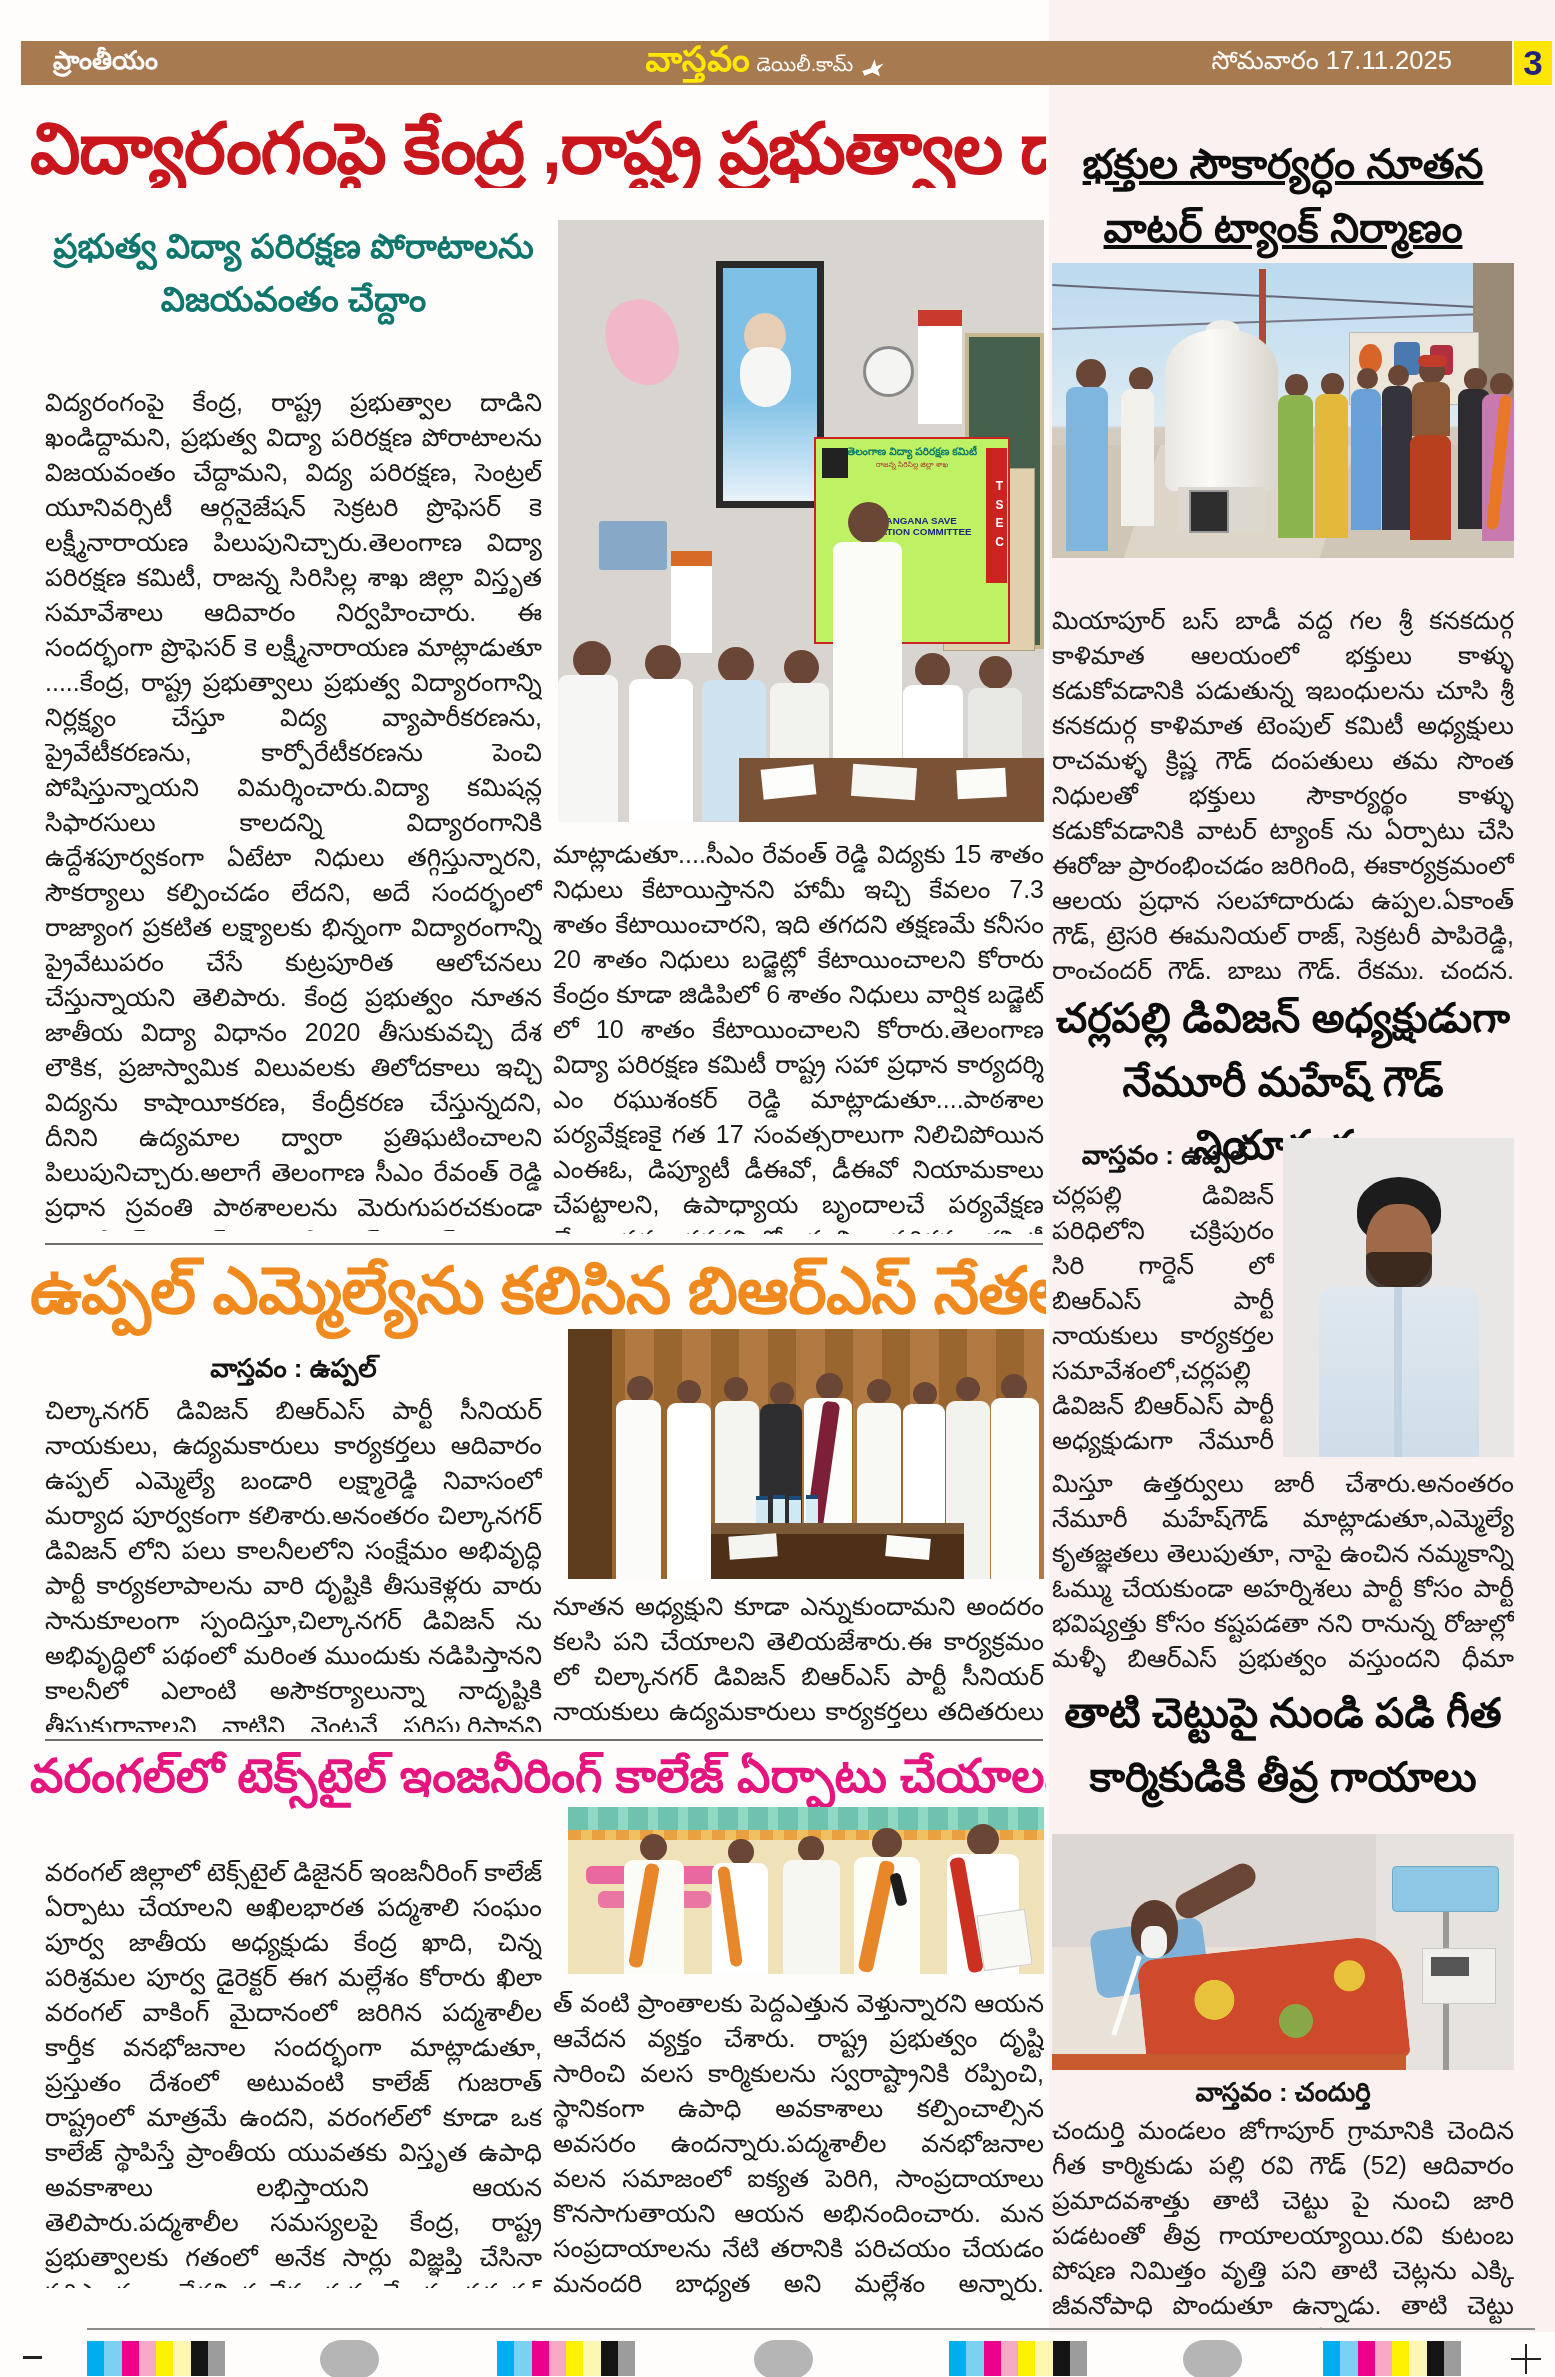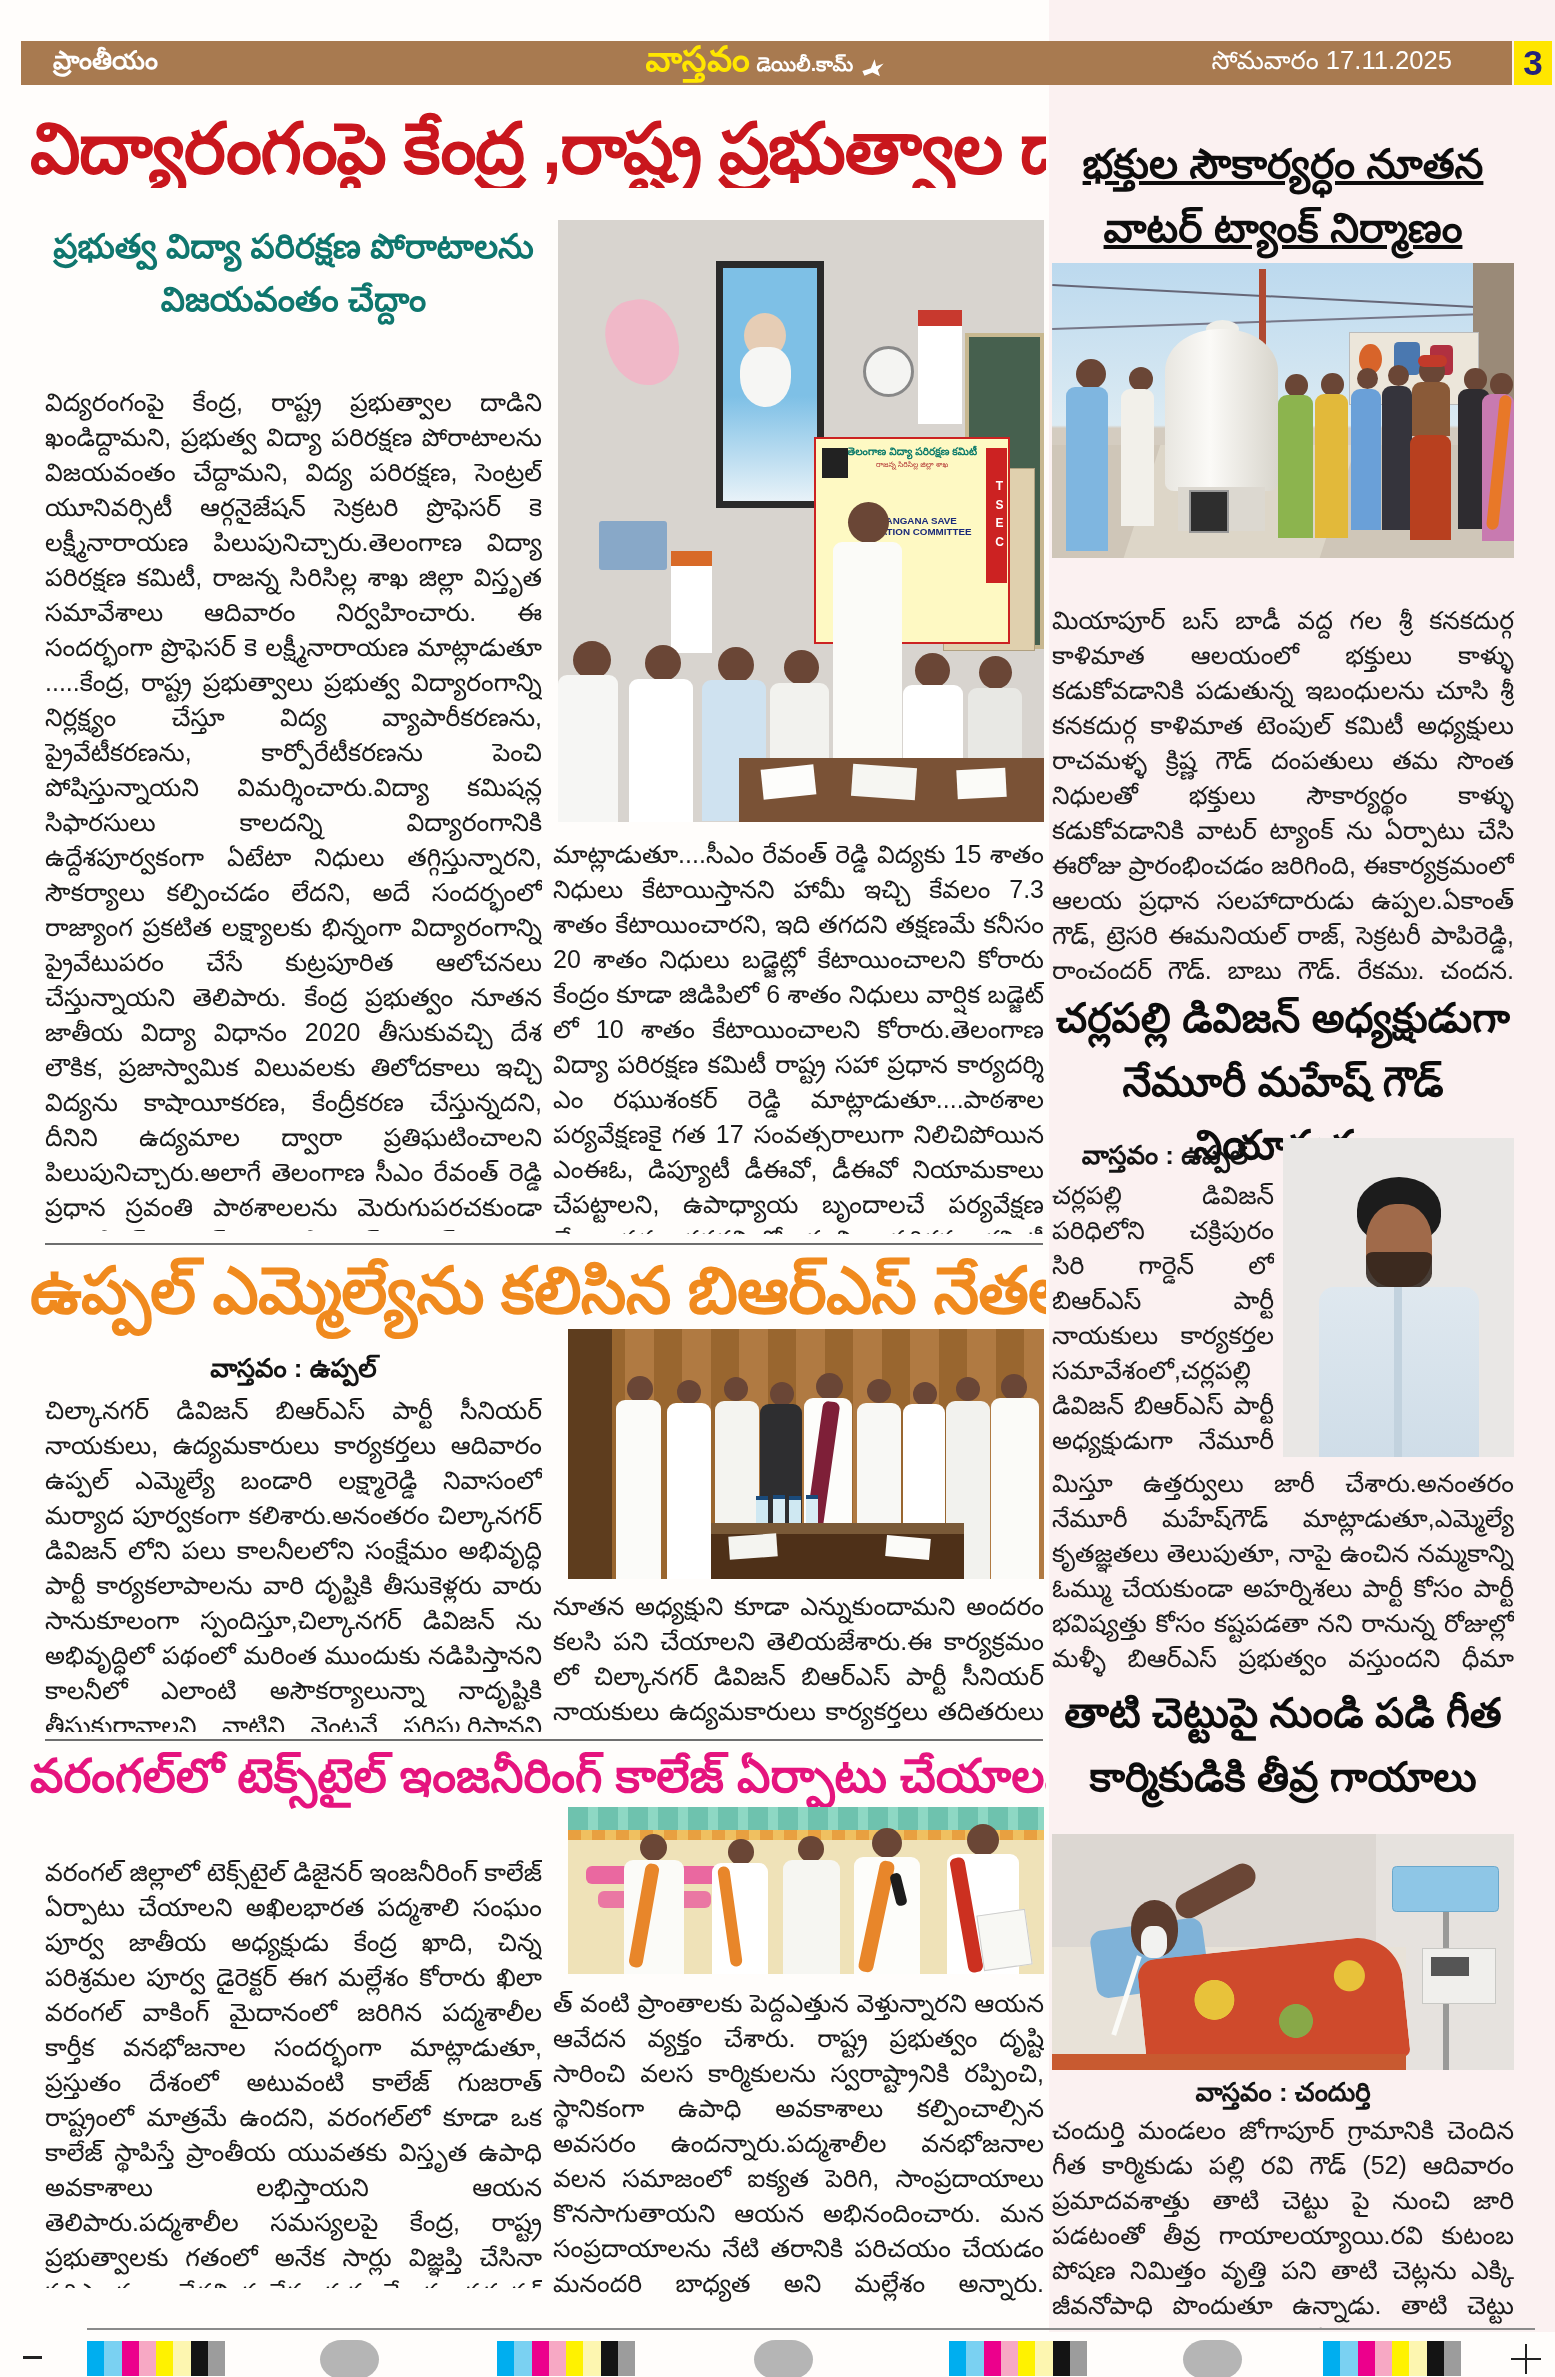--- a/index.html
+++ b/index.html
@@ -7,21 +7,21 @@
         font-family:"Liberation Sans","DejaVu Sans",sans-serif;overflow:hidden;margin:0 auto;}
   .abs{position:absolute;}
   .right-tint{left:1049px;top:0;width:506px;height:2332px;background:#fbf1f1;}
 
   
   .masthead{left:21px;top:41px;width:1491px;height:44px;background:#a87a50;color:#fff;
             display:flex;align-items:center;}
   .mh-section{position:absolute;left:32px;font-size:25.6px;font-weight:bold;}
   .mh-center{position:absolute;left:0;width:100%;text-align:center;}
   .mh-title{color:#ffe600;font-size:35px;font-weight:bold;letter-spacing:0.8px;}
-  .mh-suffix{color:#fff;font-size:19.6px;font-weight:bold;margin-left:6px;}
+  .mh-suffix{color:#fff;font-size:19.6px;font-weight:normal;margin-left:6px;}
   .mh-bird{display:inline-block;width:30px;height:25.6px;vertical-align:middle;margin-left:4.5px;}
   .mh-date{position:absolute;right:60px;font-size:25.6px;}
   .pagebox{left:1514px;top:41px;width:38px;height:44px;background:#ffe600;color:#23237a;
            font-size:35px;font-weight:bold;text-align:center;line-height:44px;}
 
   
   .hl{font-weight:bold;text-align:center;}
   .lead-hl{left:30px;top:110px;width:1016px;font-size:71px;color:#c9161d;letter-spacing:-1.5px;line-height:1.1;white-space:nowrap;overflow:hidden;}
   .lead-sub{left:45px;top:220px;width:497px;font-size:34px;color:#0f766e;line-height:1.55;}
   .orange-hl{left:30px;top:1253px;width:1016px;font-size:65px;color:#f08a1e;letter-spacing:-0.8px;white-space:nowrap;overflow:hidden;}
@@ -78,21 +78,21 @@
     <div class="abs" style="left:49px;top:79px;width:71px;height:87px;background:#f0b8c8;border-radius:45% 55% 50% 60%;transform:rotate(-12deg);"></div>
     <div class="abs" style="left:158px;top:41px;width:94px;height:233px;background:linear-gradient(180deg,#7ec0e6 55%,#e8f2f8);border:7.5px solid #2a2a2a;">
       <div class="abs" style="left:21px;top:45px;width:42px;height:45px;background:#e6cdb5;border-radius:50%;"></div>
       <div class="abs" style="left:16.6px;top:79px;width:51px;height:60px;background:#f6f6f4;border-radius:40% 40% 50% 50%;"></div>
     </div>
     <div class="abs" style="left:305px;top:126px;width:45px;height:45px;border-radius:50%;background:#f4f4f2;border:3px solid #888;"></div>
     <div class="abs" style="left:360px;top:90px;width:44px;height:98px;background:#fff;border-top:16.6px solid #c8392e;"></div>
     <div class="abs" style="left:113px;top:331px;width:41px;height:87px;background:#fff;border-top:15px solid #d86a28;"></div>
     <div class="abs" style="left:41px;top:301px;width:68px;height:49px;background:#88a8c8;border-radius:3px;"></div>
     <div class="abs" style="left:385px;top:248px;width:90px;height:181px;background:#e0d0ae;border:1.5px solid #b0a080;"></div>
-    <div class="abs" style="left:256px;top:217px;width:192px;height:203px;background:#fef9c3;border:2.3px solid #cc2222;">
+    <div class="abs" style="left:256px;top:217px;width:192px;height:203px;background:#bef264;border:2.3px solid #cc2222;">
       <div class="abs" style="left:6px;top:9px;width:25.6px;height:30px;background:#222;"></div>
       <div class="banner-top">తెలంగాణ విద్యా పరిరక్షణ కమిటీ</div>
       <div class="banner-sub">రాజన్న సిరిసిల్ల జిల్లా శాఖ</div>
       <div class="banner-main">TELANGANA SAVE EDUCATION COMMITTEE</div>
       <div class="banner-tsec">TSEC</div>
     </div>
 
     <div class="fig-head" style="left:15px;top:421px;width:38px;height:38px;"></div>
     <div class="fig-body" style="left:0;top:455px;width:60px;height:147px;background:#f6f6f4;"></div>
     <div class="fig-head" style="left:87px;top:425px;width:36px;height:36px;"></div>

